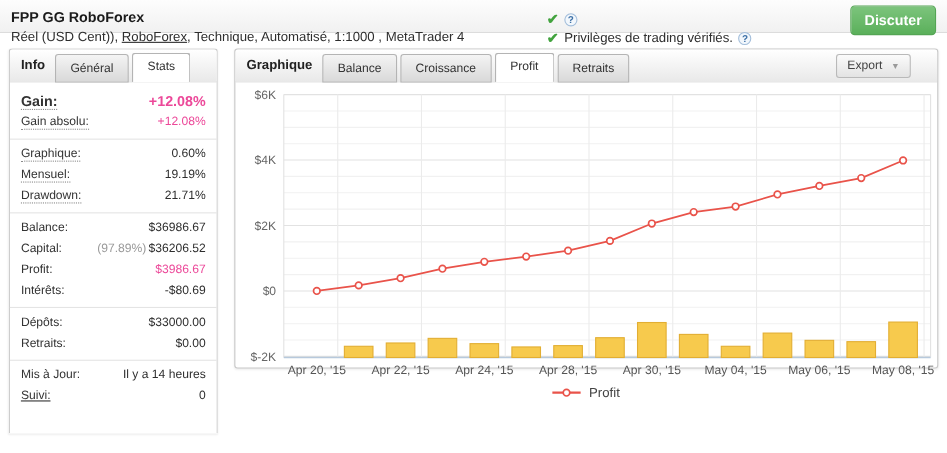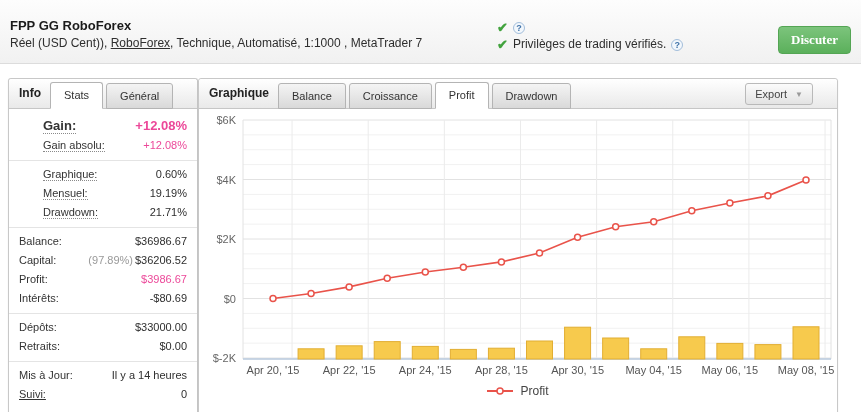--- a/index.html
+++ b/index.html
@@ -4,21 +4,21 @@
 <style>
   * { box-sizing: border-box; }
   html,body { margin:0; padding:0; }
   body {
     width:861px; height:412px; overflow:hidden; background:#fff;
     font-family:"Liberation Sans", sans-serif; font-size:11px; color:#333;
   }
 
   
   .top-header {
-    height:64px; padding:17px 10px 0 10px;
+    height:30px; padding:7px 10px 0 10px;
     background:linear-gradient(#fdfdfd,#f1f1f1);
     border-bottom:1px solid #dcdcdc;
     display:flex; align-items:flex-start;
   }
   .header-left { min-width:487px; }
   .page-title { font-size:13px; font-weight:bold; color:#1b1b1b; line-height:17px; }
   .page-subtitle { font-size:12px; color:#2e2e2e; line-height:17px; margin-top:1px; }
   .page-subtitle a { color:#2e2e2e; text-decoration:underline; cursor:pointer; }
 
   .badges { padding-top:2px; }
@@ -27,31 +27,31 @@
   .help-icon {
     display:inline-block; width:12px; height:12px; border:1px solid #a3bedb; border-radius:50%;
     color:#3f72a8; background:#f2f7fc; font-size:9px; line-height:11px; text-align:center;
     font-weight:bold; cursor:pointer;
   }
   .discuss-btn {
     margin-left:auto; align-self:center;
     background:linear-gradient(#7cc47c,#5bb05b);
     border:1px solid #54a554; border-radius:4px;
     color:#fff; font-weight:bold; font-size:13px; padding:5px 12px; cursor:pointer;
-    font-family:Liberation Serif, serif;
-  }
-
-  
-  .content { display:flex; align-items:flex-start; padding:14px 8px 0 8px; }
+    font-family:Liberation Sans, sans-serif;
+  }
+
+  
+  .content { display:flex; align-items:flex-start; padding:14px 8px 0 8px; gap:15px; }
   .panel {
     border:1px solid #c8c8c8; border-radius:3px; background:#fff;
     box-shadow:0 1px 2px rgba(0,0,0,0.07);
   }
   .sidebar { width:190px; height:350px; border-radius:3px 3px 0 0; border-bottom:none; }
-  .chart-panel { width:640px; height:343px; }
+  .chart-panel { width:640px; height:291px; }
 
   
   .panel-header {
     height:30px; background:linear-gradient(#ffffff,#e9e9e9);
     border-bottom:1px solid #c6c6c6; border-radius:3px 3px 0 0;
     display:flex; align-items:flex-end; padding:0 6px; position:relative;
   }
   .panel-label { font-weight:bold; font-size:12px; color:#222; padding:0 9px 8px 4px; }
   .tabs { display:flex; align-items:flex-end; }
   .tab {
@@ -70,38 +70,38 @@
     font-family:"Liberation Sans", sans-serif;
   }
   .export-btn .arrow { color:#9a9a9a; font-size:8px; }
 
   
   .stats { padding-top:2px; }
   .stat-group { padding:4px 10px 5px 10px; border-bottom:1px solid #e4e4e4; }
   .stat-group:last-child { border-bottom:none; }
   .stat-row { display:flex; justify-content:space-between; align-items:baseline; padding:2px 0; line-height:15px; }
   .stat-row.em { font-size:13px; font-weight:bold; line-height:17px; }
-  .stat-label .dotted { border-bottom:1px dotted #8a8a8a; cursor:help;margin-left:24px; }
+  .stat-label .dotted { border-bottom:1px dotted #8a8a8a; cursor:help; }
   .stat-label .linklike { text-decoration:underline; cursor:pointer; }
   .stat-value { text-align:right; color:#2e2e2e; }
   .stat-value.green { color:#ec4899; }
   .hint { color:#999; font-weight:normal; margin-right:2px; }
 
   
   .chart-body { padding:2px 0 0 0; }
   #chart-svg { display:block; }
   .legend { display:flex; justify-content:center; align-items:center; gap:7px; margin-top:5px; font-size:12px; color:#444; }
 </style>
 </head>
 <body>
 
 <header class="top-header">
   <div class="header-left">
     <div class="page-title">FPP GG RoboForex</div>
-    <div class="page-subtitle"><span>Réel (USD Cent)), </span><a>RoboForex</a><span>, Technique, Automatisé, 1:1000 , MetaTrader 7</span></div>
+    <div class="page-subtitle"><span>Réel (USD Cent)), </span><a>RoboForex</a><span>, Technique, Automatisé, 1:1000 , MetaTrader 4</span></div>
   </div>
   <div class="badges">
     <div class="badge-row">
       <span class="check-icon">✔</span>
       <span class="help-icon">?</span>
     </div>
     <div class="badge-row">
       <span class="check-icon">✔</span>
       <span>Privilèges de trading vérifiés.</span>
       <span class="help-icon">?</span>
@@ -109,22 +109,22 @@
   </div>
   <button class="discuss-btn">Discuter</button>
 </header>
 
 <div class="content">
 
   <aside class="panel sidebar">
     <div class="panel-header">
       <span class="panel-label">Info</span>
       <div class="tabs">
+        <div class="tab">Général</div>
         <div class="tab active">Stats</div>
-        <div class="tab">Général</div>
       </div>
     </div>
     <div class="stats" id="stats-container">
         <div class="stat-group">
           <div class="stat-row em">
             <span class="stat-label"><span class="dotted">Gain:</span></span>
             <span class="stat-value green">+12.08%</span>
           </div>
           <div class="stat-row">
             <span class="stat-label"><span class="dotted">Gain absolu:</span></span>
@@ -186,21 +186,21 @@
       </div>
   </aside>
 
   <section class="panel chart-panel">
     <div class="panel-header">
       <span class="panel-label">Graphique</span>
       <div class="tabs">
         <div class="tab">Balance</div>
         <div class="tab">Croissance</div>
         <div class="tab active">Profit</div>
-        <div class="tab">Drawdown</div>
+        <div class="tab">Retraits</div>
       </div>
       <button class="export-btn">
         <span>Export</span>
         <span class="arrow">▼</span>
       </button>
     </div>
     <div class="chart-body">
       <svg id="chart-svg" width="638" height="268" viewBox="0 0 638 268">
           <g>
             <line x1="44" y1="247" x2="632" y2="247" stroke="#e2e2e2" stroke-width="1"></line>

